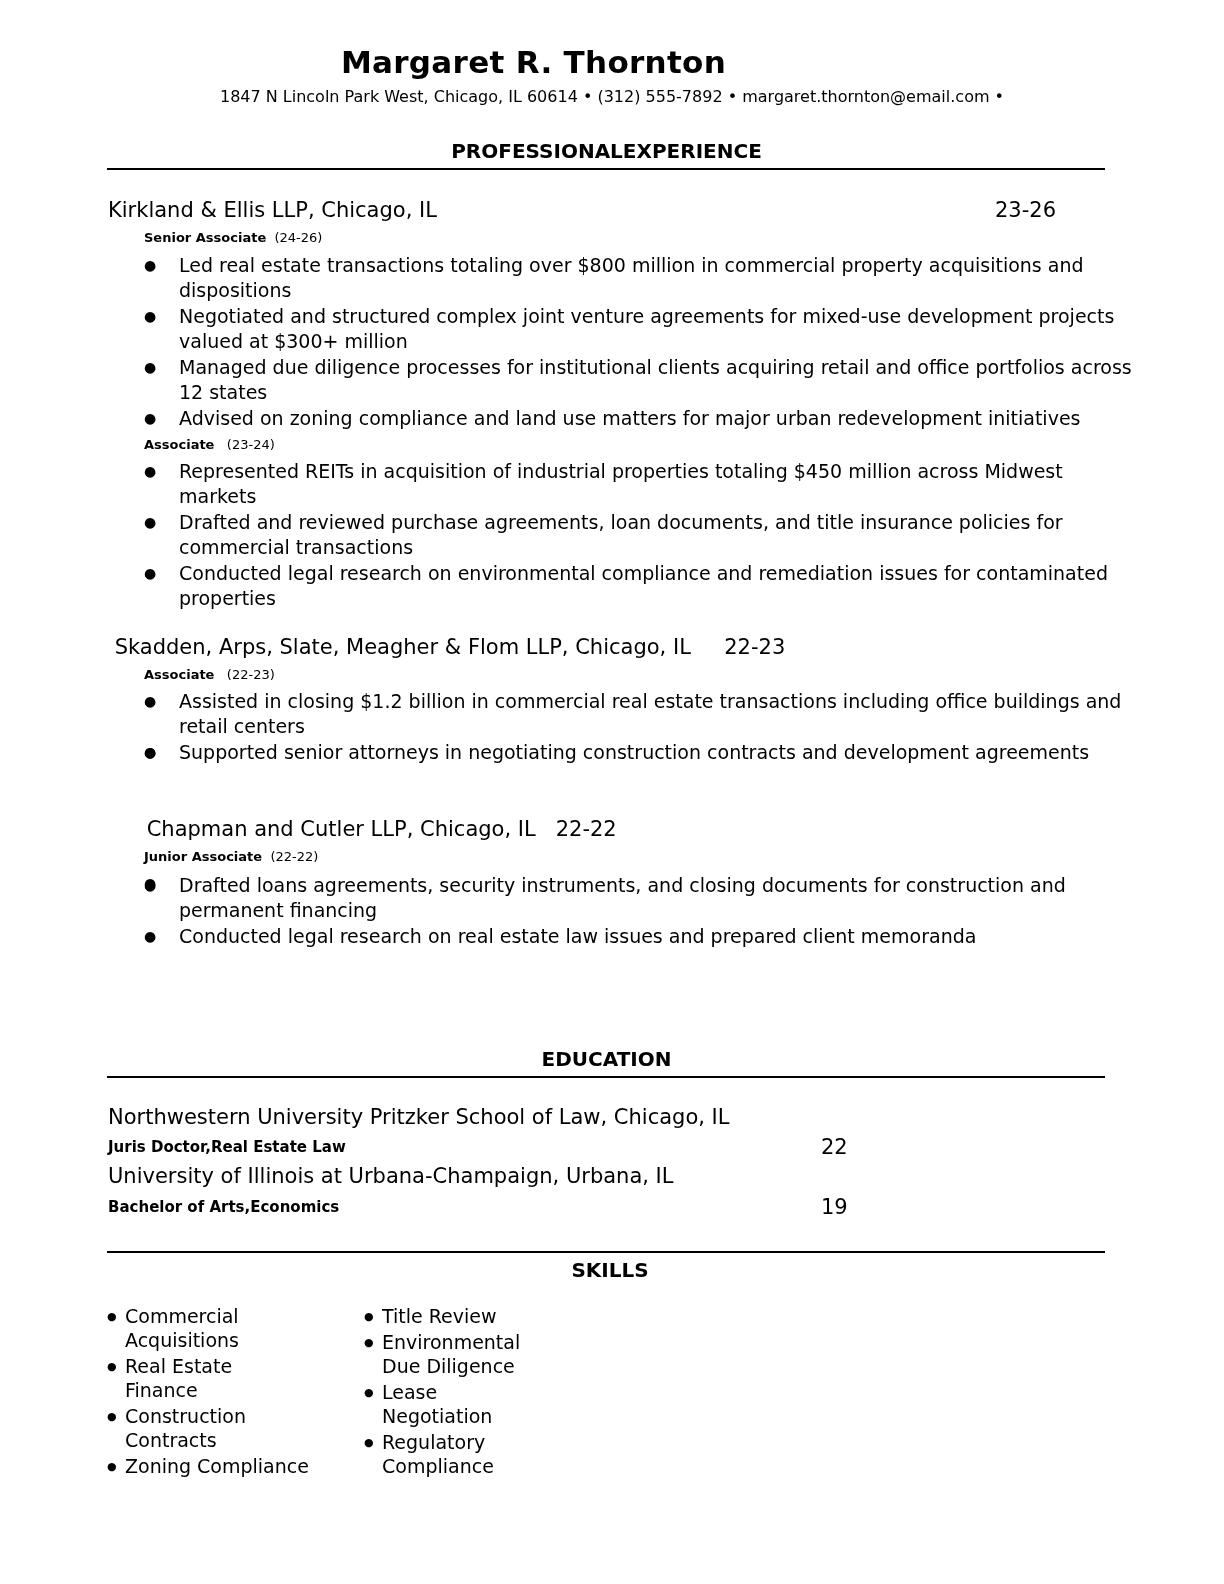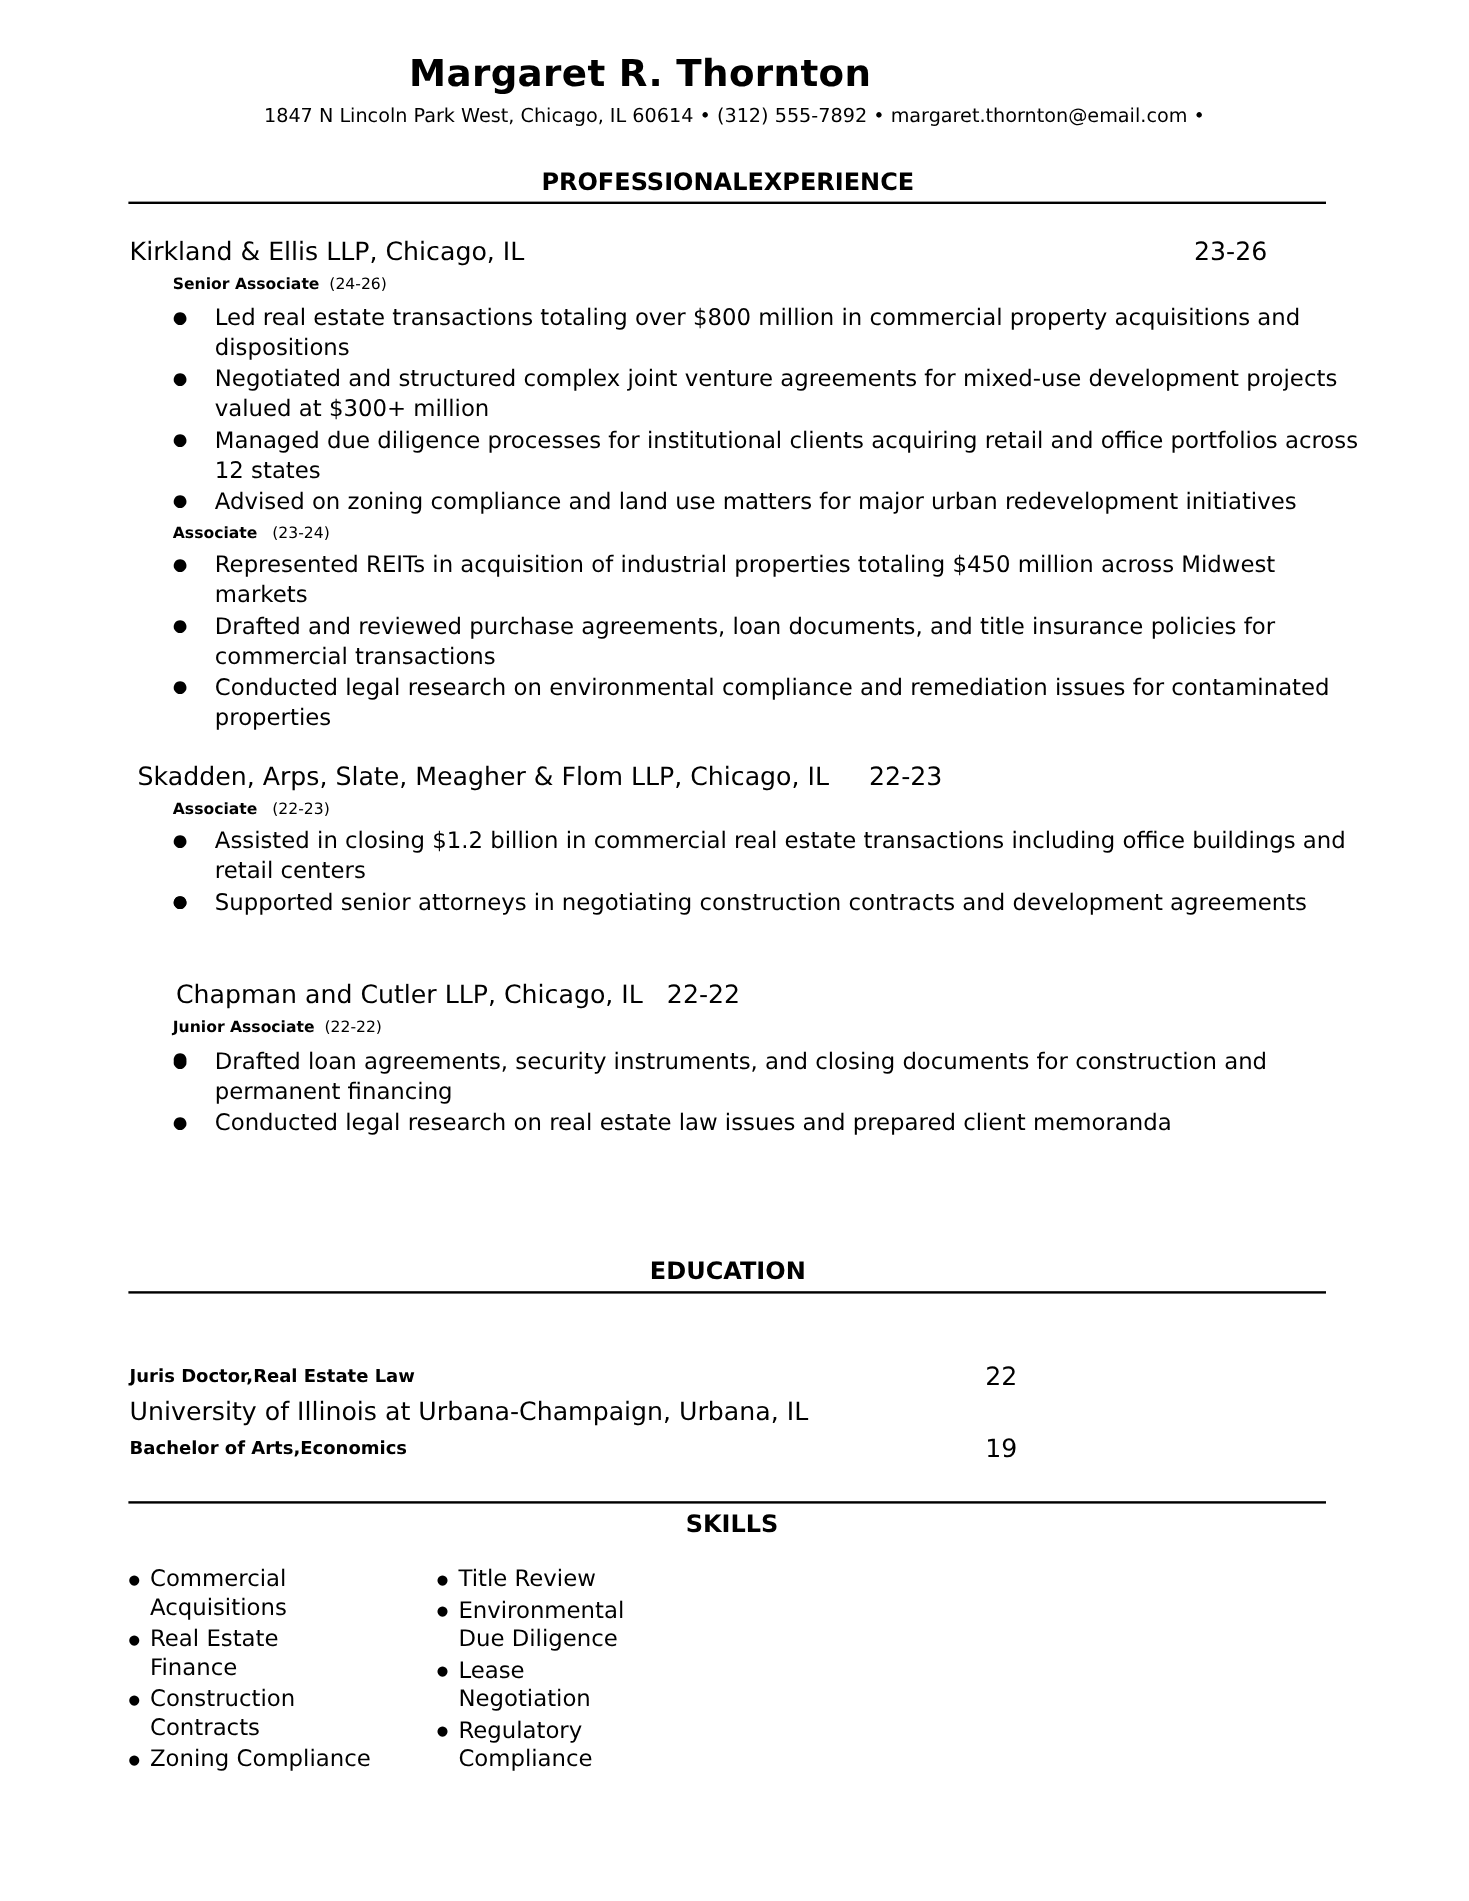--- a/index.html
+++ b/index.html
@@ -58,27 +58,28 @@
   <ul class="bullets" style="top:689px;">
     <li><span class="dot">●</span><span>Assisted in closing $1.2 billion in commercial real estate transactions including office buildings and retail centers</span></li>
     <li><span class="dot">●</span></li>
     <li style="width:1100px;"><span class="dot">●</span><span>Supported senior attorneys in negotiating construction contracts and development agreements</span></li>
   </ul>
 
   <div class="job-head" style="top:815px;margin-left:32px;"><span> Chapman and Cutler LLP, Chicago, IL</span>   <span>22-22</span></div>
   <div class="role" style="top:844px;"><b>Junior Associate</b>  <span>(22-22)</span></div>
   <ul class="bullets" style="top:871px;">
     <li><span class="dot">●</span></li>
-    <li><span class="dot">●</span><span>Drafted loan agreements, security instruments, and closing documents for construction and permanent financing</span></li>
+    <li><span class="dot">●</span><span>Drafted loans agreements, security instruments, and closing documents for construction and permanent financing</span></li>
     <li><span class="dot">●</span><span>Conducted legal research on real estate law issues and prepared client memoranda</span></li>
   </ul>
 
   <div class="sec-title" style="top:1046px;">EDUCATION</div>
   <div class="rule" style="top:1076px;"></div>
 
+  <div class="edu-school" style="top:1103px;">Northwestern University Pritzker School of Law, Chicago, IL</div>
   <div class="edu-degree" style="top:1134px;">Juris Doctor,Real Estate Law</div>
   <div class="edu-year" style="top:1133px;">22</div>
   <div class="edu-school" style="top:1162px;">University of Illinois at Urbana-Champaign, Urbana, IL</div>
   <div class="edu-degree" style="top:1194px;">Bachelor of Arts,Economics</div>
   <div class="edu-year" style="top:1193px;text-align:center;">19</div>
 
   <div class="rule" style="top:1251px;"></div>
   <div class="sec-title skills" style="top:1257px;">SKILLS</div>
 
   <ul class="skills" style="left:107px; top:1304px;">

